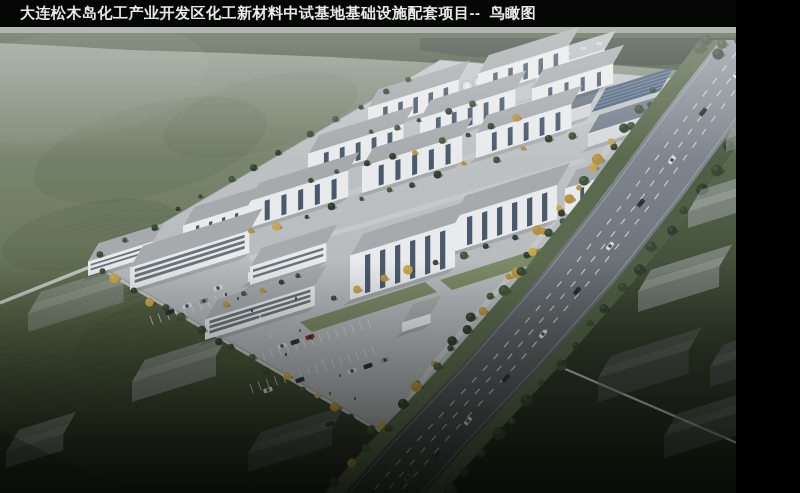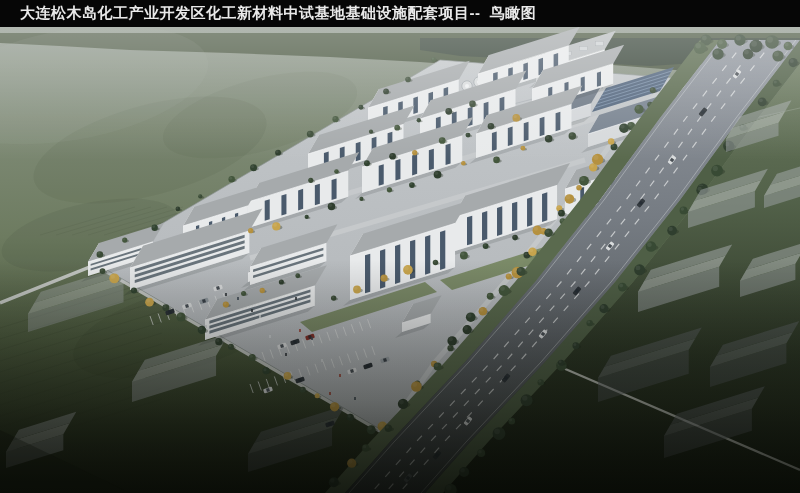--- a/index.html
+++ b/index.html
@@ -1,16 +1,16 @@
 <!DOCTYPE html>
 <html><head>
 <meta charset="utf-8">
 <style>
   html,body{margin:0;padding:0;background:#000;}
-  #stage{position:relative;width:800px;height:493px;overflow:hidden;background:#000;
+  #stage{position:relative;width:736px;height:493px;overflow:hidden;background:#000;
          font-family:"Liberation Sans",sans-serif;}
   #titlebar{position:absolute;top:0;left:0;width:800px;height:27px;background:#060606;
             display:flex;align-items:center;z-index:5;}
   #titlebar span{color:#e9e9e9;font-size:15px;font-weight:600;letter-spacing:.5px;
                  padding-left:20px;white-space:pre;}
   #scene{position:absolute;top:27px;left:0;}
 </style>
 </head>
 <body>
 

